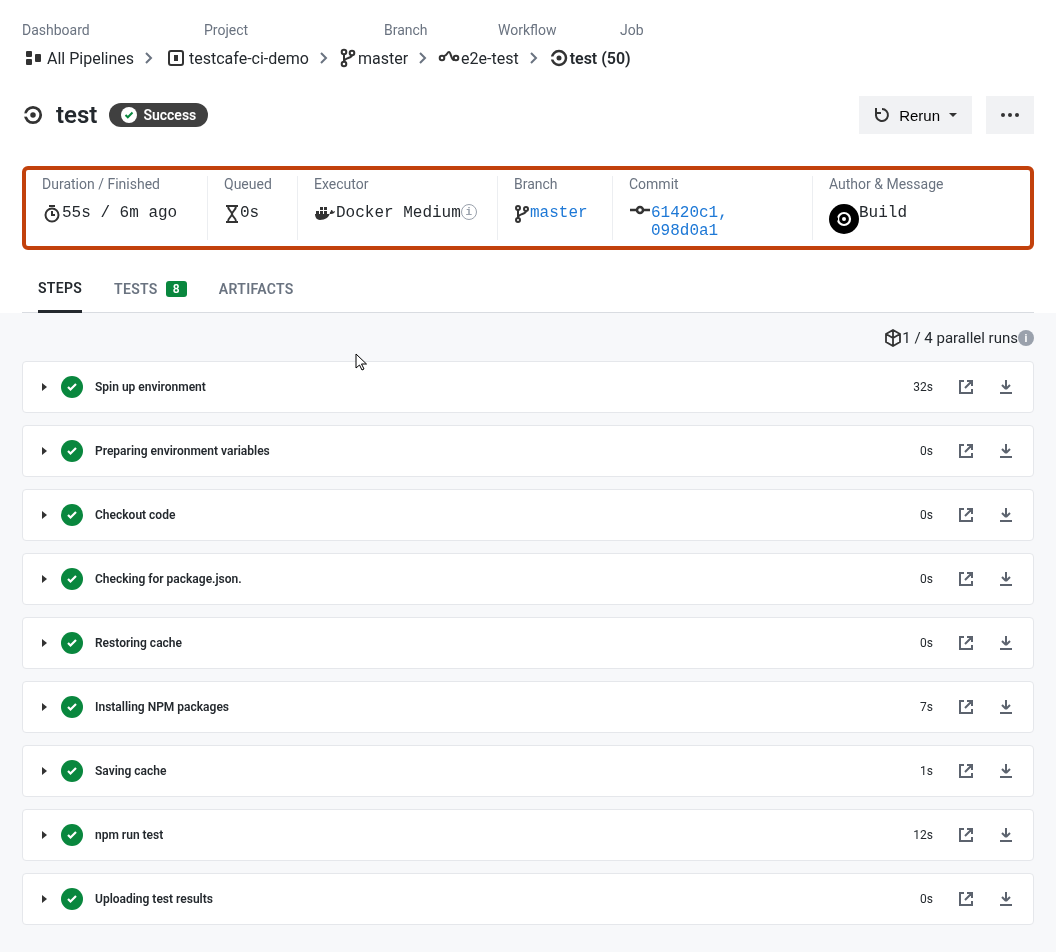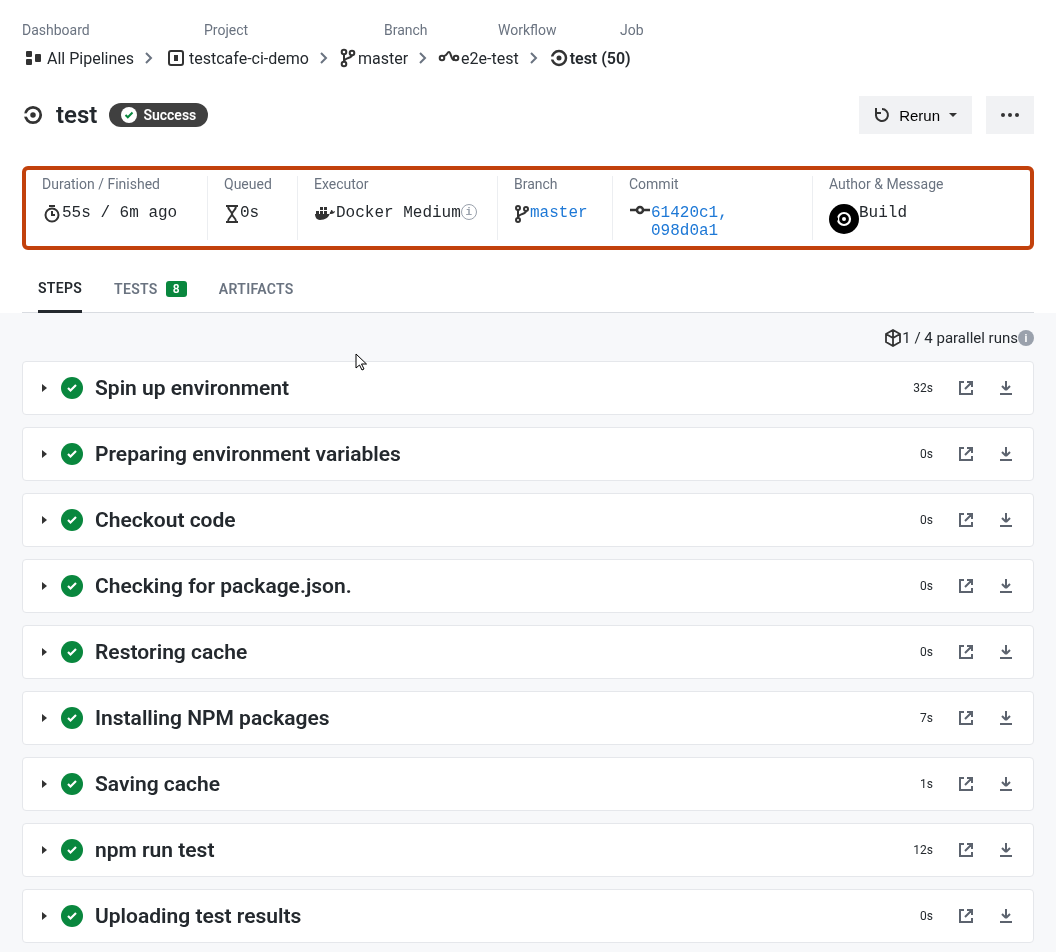--- a/index.html
+++ b/index.html
@@ -103,21 +103,21 @@
     background:#fff; border:1px solid #e5e7eb; border-radius:4px;
     display:flex; align-items:center;
     padding: 14px 18px; margin-bottom:12px;
   }
   .step-toggle { width:20px; color:#24292e; font-size:11px; }
   .step-status {
     width:22px; height:22px; border-radius:50%;
     background:#09873e; display:flex; align-items:center; justify-content:center;
     margin-right:12px;
   }
-  .step-name { flex:1; font-weight:600; font-size:21px; }
+  .step-name { flex:1; font-weight:600; font-size:12px; }
   .step-time { font-size:12px; margin-right:24px; color:#24292e; }
   .step-actions { display:flex; gap:22px; }
   .step-action { color:#5c636e; cursor:pointer; }
   svg { display:block; }
   .cursor-arrow {
     position:absolute; left:355px; top:353px;
     pointer-events:none;
   }
 </style>
 </head>

